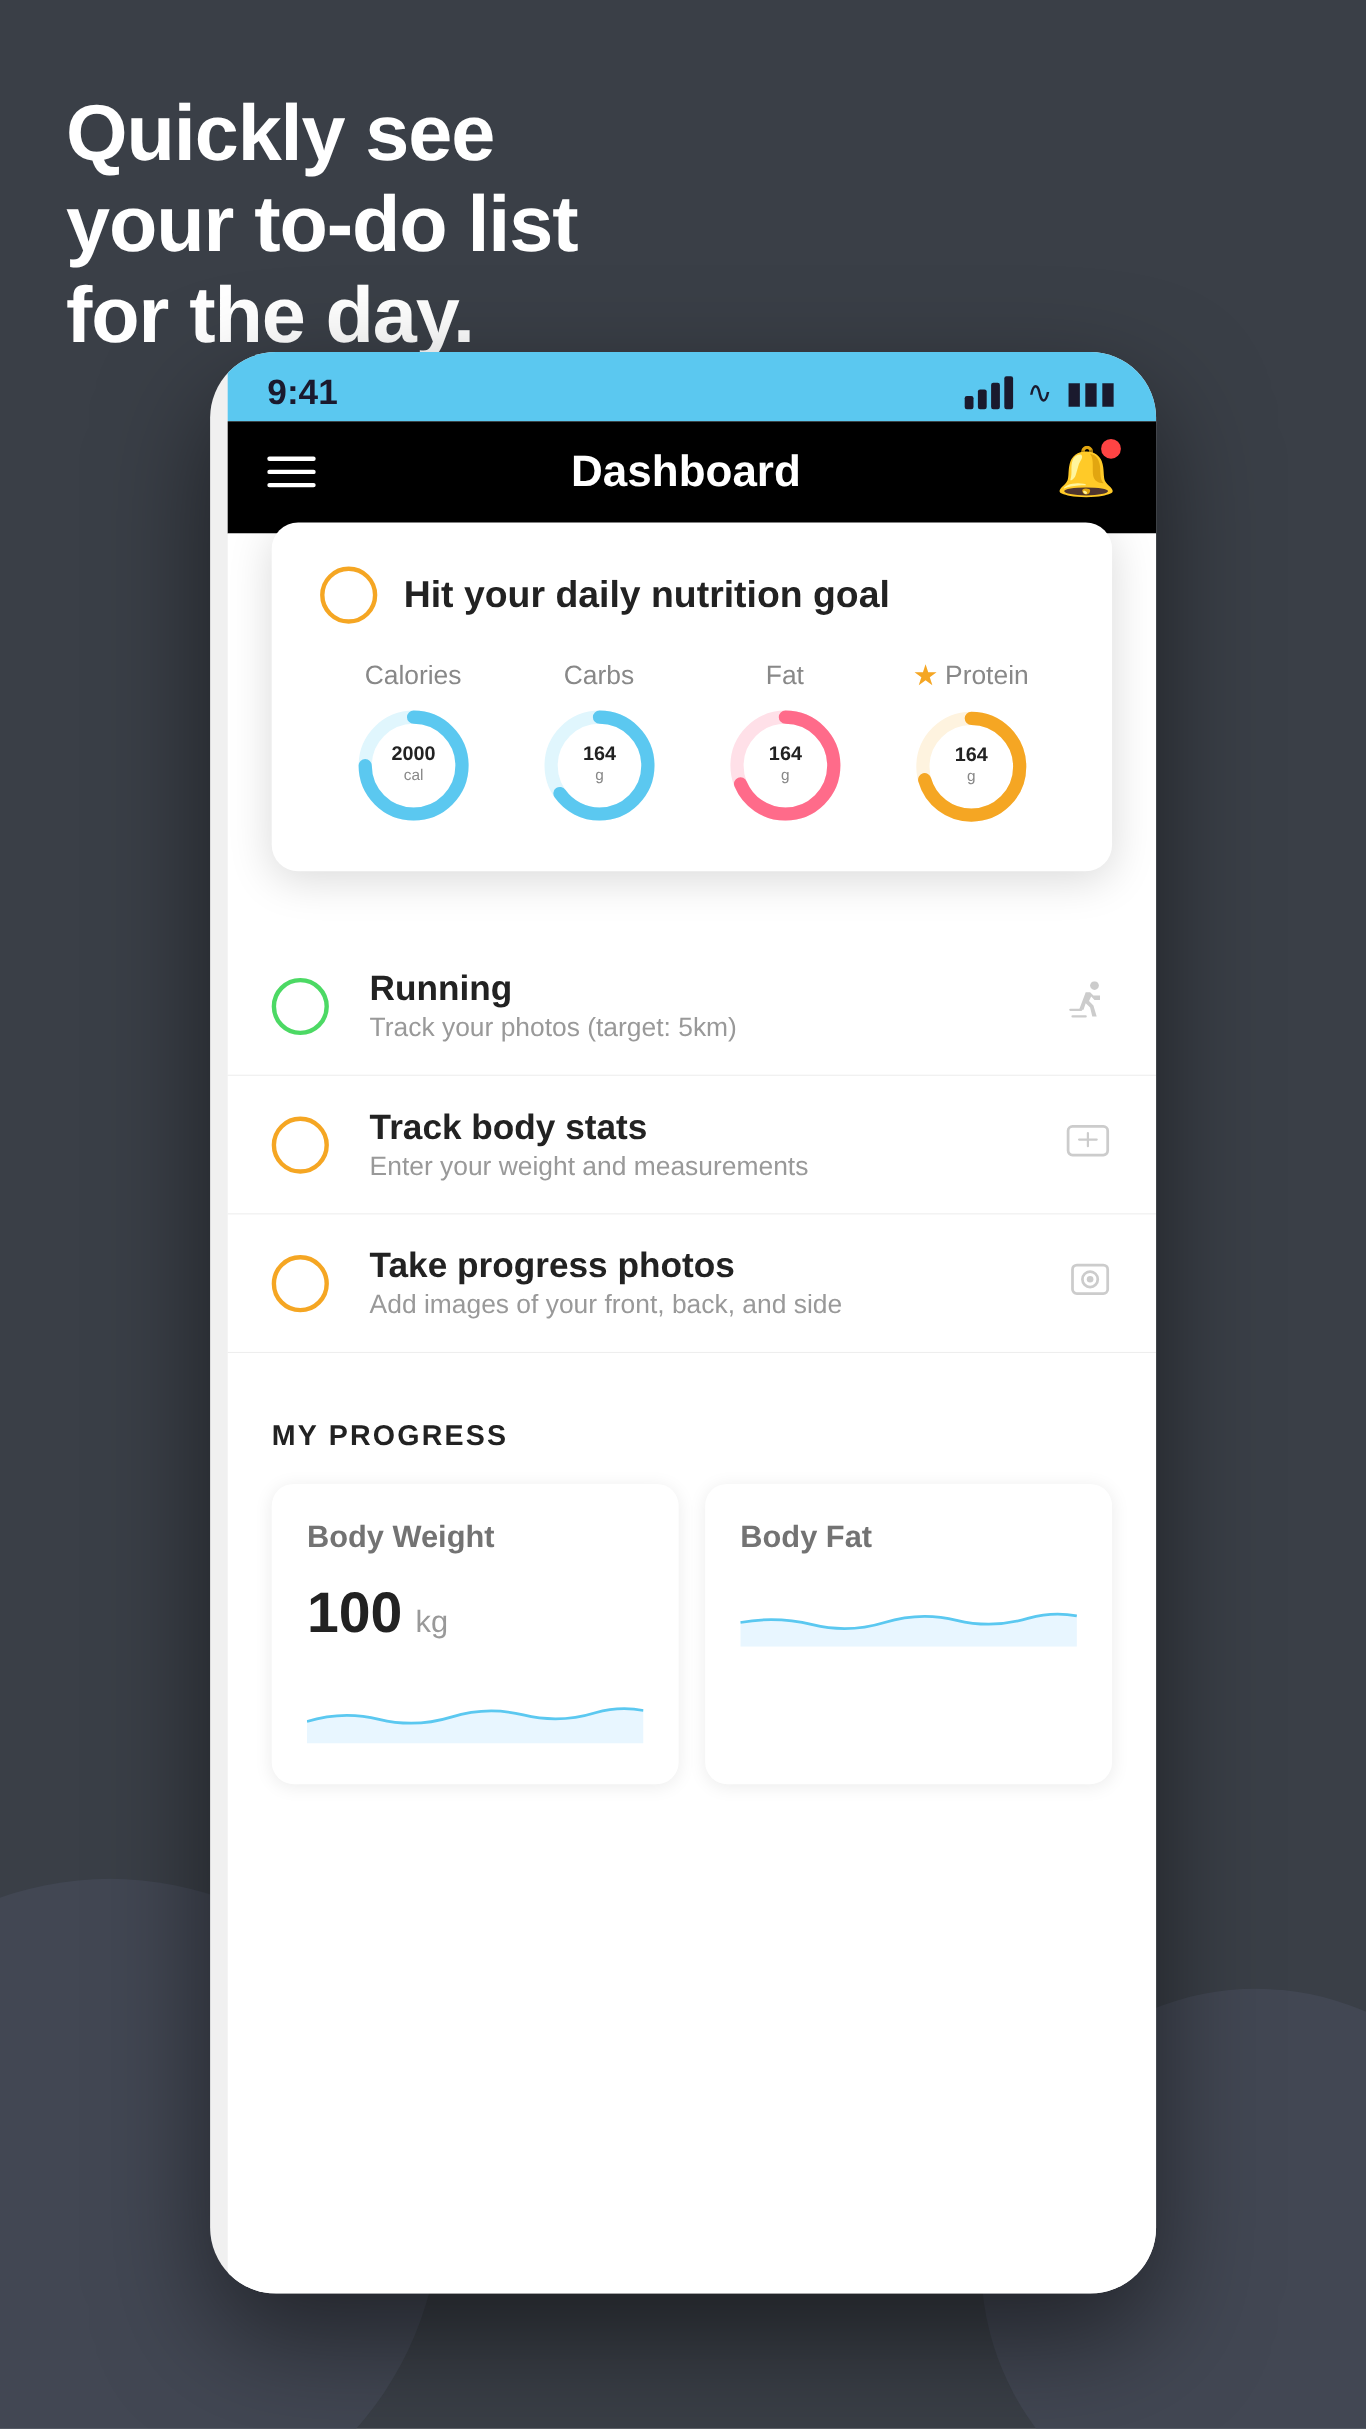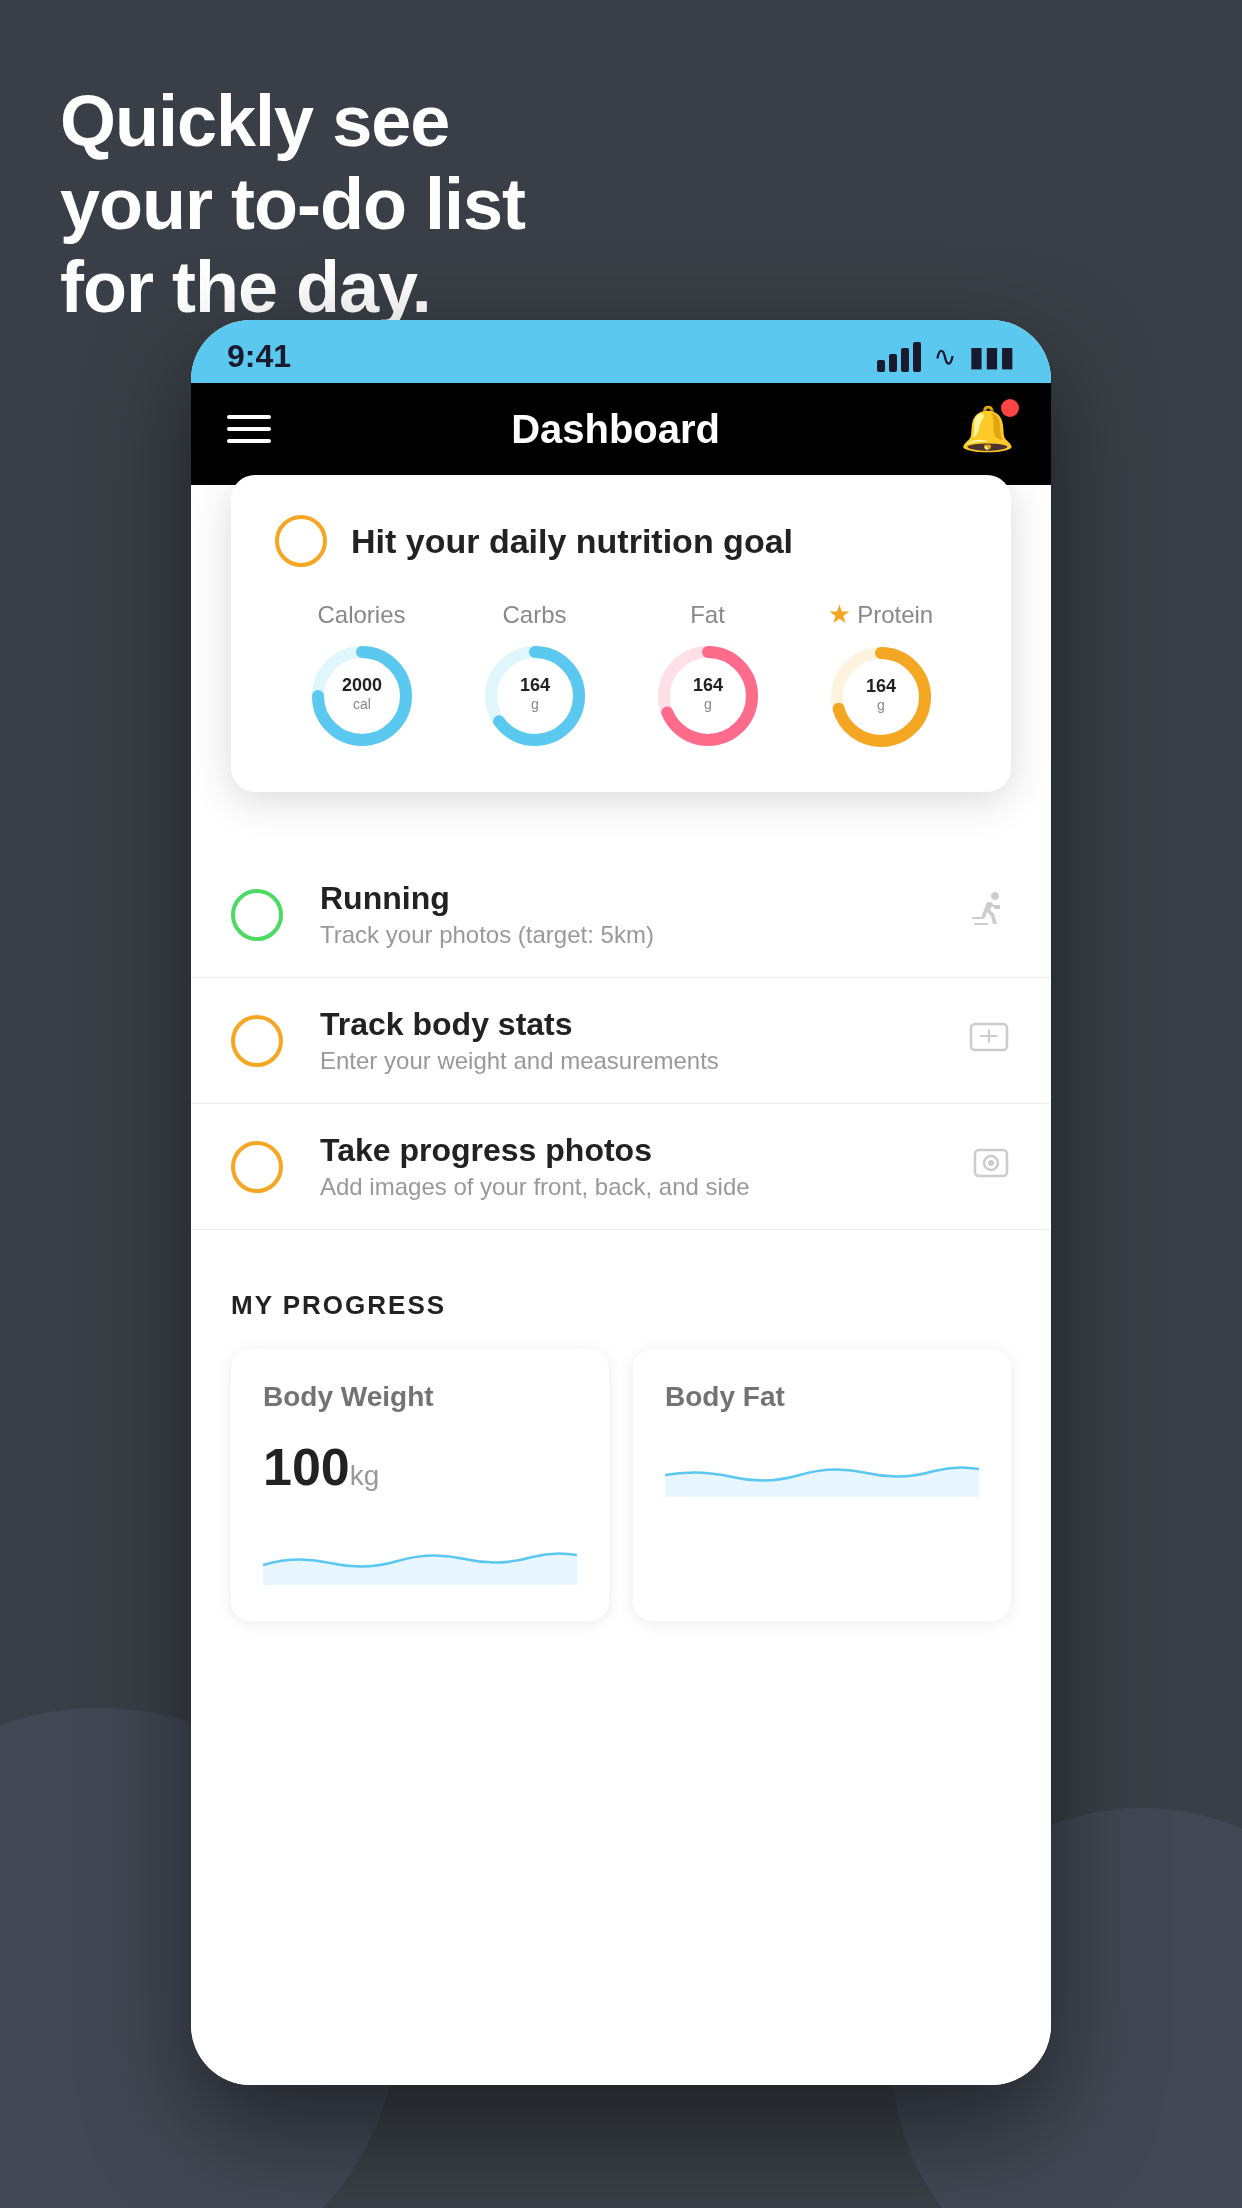--- a/index.html
+++ b/index.html
@@ -28,20 +28,21 @@
     .phone {
       position: absolute;
       top: 320px;
       left: 50%;
       transform: translateX(-50%);
       width: 860px;
       background: #f0f0f0;
       border-radius: 60px;
       overflow: hidden;
       box-shadow: 0 40px 100px rgba(0,0,0,0.5);
+      padding-left: 16px;
     }
 
     
     .status-bar {
       background: #5bc8f0;
       padding: 18px 36px 8px;
       display: flex;
       justify-content: space-between;
       align-items: center;
     }
@@ -251,21 +252,21 @@
     }
     .progress-card-title {
       font-size: 28px;
       font-weight: 600;
       color: #737373;
       margin-bottom: 24px;
     }
     .progress-value-row {
       display: flex;
       align-items: baseline;
-      gap: 0;
+      gap: 12px;
       margin-bottom: 28px;
     }
     .progress-value {
       font-size: 52px;
       font-weight: 800;
       color: #222;
     }
     .progress-unit {
       font-size: 28px;
       color: #999;

